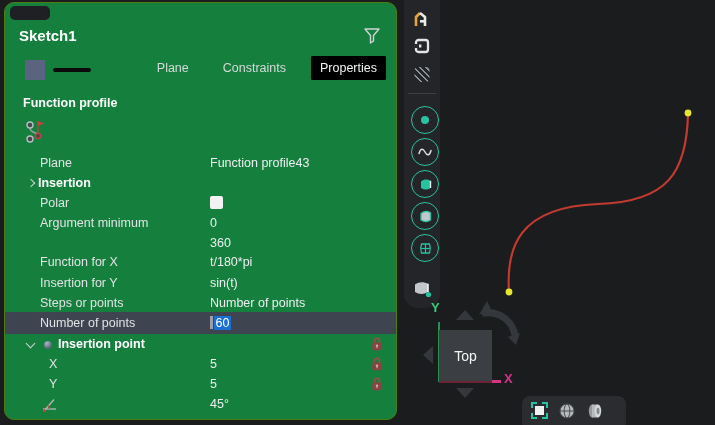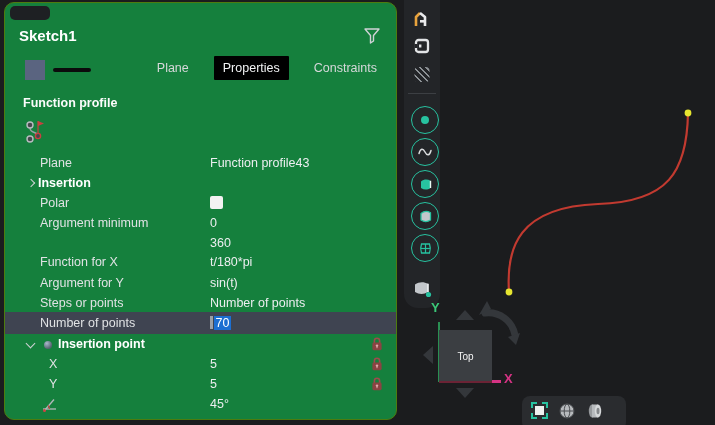--- a/index.html
+++ b/index.html
@@ -61,21 +61,21 @@
     background:repeating-linear-gradient(45deg, #8d9296 0 1.5px, transparent 1.5px 4.5px); }
 
   
   .curve-svg { position:absolute; left:0; top:0; pointer-events:none; }
   .axis-y-label { position:absolute; left:431px; top:300px; font-size:13px; font-weight:bold; color:#3bc878; }
   .axis-y-line { position:absolute; left:438px; top:322px; width:2px; height:60px; background:#2a8f52; }
   .axis-x-line { position:absolute; left:439px; top:381px; width:53px; height:2px; background:#6b2335; }
   .axis-x-dash { position:absolute; left:492px; top:380px; width:9px; height:3px; background:#d63384; }
   .axis-x-label { position:absolute; left:504px; top:371px; font-size:13px; font-weight:bold; color:#d63384; }
   .viewcube { position:absolute; left:439px; top:330px; width:53px; height:52px; background:#3b3e42;
-    display:flex; align-items:center; justify-content:center; font-size:10px; color:#f4f4f4; cursor:pointer; }
+    display:flex; align-items:center; justify-content:center; font-size:14px; color:#f4f4f4; cursor:pointer; }
   .arr { position:absolute; width:0; height:0; }
   .arr.up   { left:456px; top:310px; border-left:9px solid transparent; border-right:9px solid transparent; border-bottom:10px solid #34373b; }
   .arr.down { left:456px; top:388px; border-left:9px solid transparent; border-right:9px solid transparent; border-top:10px solid #34373b; }
   .arr.left { left:423px; top:346px; border-top:9px solid transparent; border-bottom:9px solid transparent; border-right:10px solid #34373b; }
   .rotate-arc { position:absolute; left:477px; top:299px; }
 
   .bottombar { position:absolute; left:522px; top:396px; width:104px; height:34px;
     background:#2a2c2f; border-radius:8px; display:flex; align-items:flex-start; gap:9px; padding:6px 0 0 9px; }
   .bb-btn { width:18px; height:18px; position:relative; cursor:pointer; }
   .fit-inner { position:absolute; left:4px; top:4px; width:9px; height:9px; background:#f0f0f0; }
@@ -104,22 +104,22 @@
       <svg width="20" height="22" viewBox="0 0 20 22">
         <path d="M3 3 H17 L11.5 9.5 V15 L8.5 17 V9.5 Z" fill="none" stroke="#cfd2d6" stroke-width="1.4" stroke-linejoin="round"></path>
       </svg>
     </div>
 
     <div class="swatch"></div>
     <div class="line-preview"></div>
 
     <div class="tabs">
       <div class="tab">Plane</div>
+      <div class="tab">Constraints</div>
       <div class="tab active">Properties</div>
-      <div class="tab">Constraints</div>
     </div>
 
     <div class="section-title">Function profile</div>
 
     <div class="feature-icon">
       <svg width="22" height="26" viewBox="0 0 22 26">
         <path d="M5 9 C5 15 13 12 13 17" fill="none" stroke="#9aa0a6" stroke-width="1.4"></path>
         <circle cx="5" cy="6" r="3" fill="#45484c" stroke="#b8bcc0" stroke-width="1.4"></circle>
         <circle cx="5" cy="20" r="3" fill="#45484c" stroke="#b8bcc0" stroke-width="1.4"></circle>
         <line x1="13" y1="2" x2="13" y2="14" stroke="#c94040" stroke-width="1.2"></line>
@@ -153,32 +153,32 @@
       <div class="row" style="top:230px">
         <span class="val">360</span>
       </div>
 
       <div class="row" style="top:249px">
         <span class="lbl">Function for X</span>
         <span class="val">t/180*pi</span>
       </div>
 
       <div class="row" style="top:270px">
-        <span class="lbl">Argument for Y</span>
+        <span class="lbl">Insertion for Y</span>
         <span class="val">sin(t)</span>
       </div>
 
       <div class="row" style="top:290px">
         <span class="lbl">Steps or points</span>
         <span class="val">Number of points</span>
       </div>
 
       <div class="row highlight" style="top:309px">
         <span class="lbl">Number of points</span>
-        <span class="val"><span class="caret"></span><span class="sel">70</span></span>
+        <span class="val"><span class="caret"></span><span class="sel">60</span></span>
       </div>
 
       <div class="row group" style="top:331px">
         <span class="chev-down"></span>
         <span class="ins-dot"></span>
         <span class="lbl ins-lbl">Insertion point</span>
         <span class="lock">
           <svg width="12" height="16" viewBox="0 0 12 16">
             <path d="M3.4 7 V4.8 a2.6 2.6 0 0 1 5.2 0 V7" fill="none" stroke="#9c4b4b" stroke-width="1.6"></path>
             <rect x="1.4" y="6.6" width="9.2" height="7.6" rx="1.4" fill="#8a4343"></rect>

